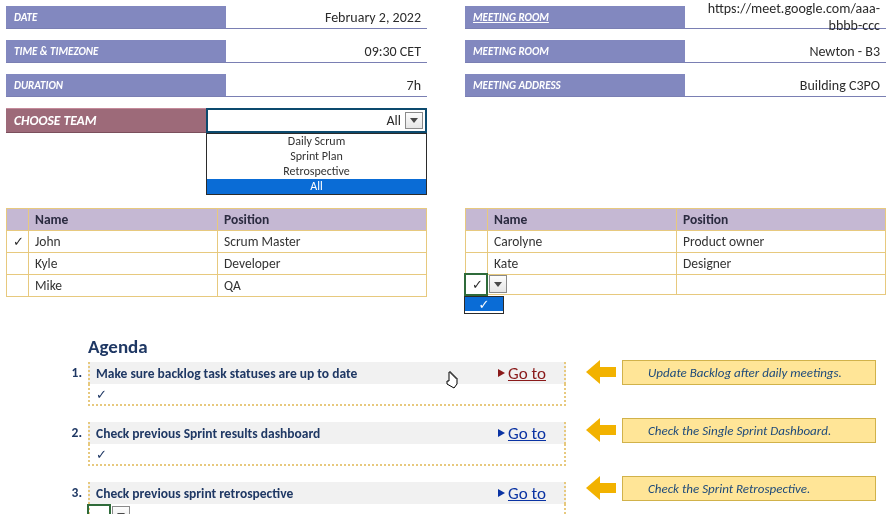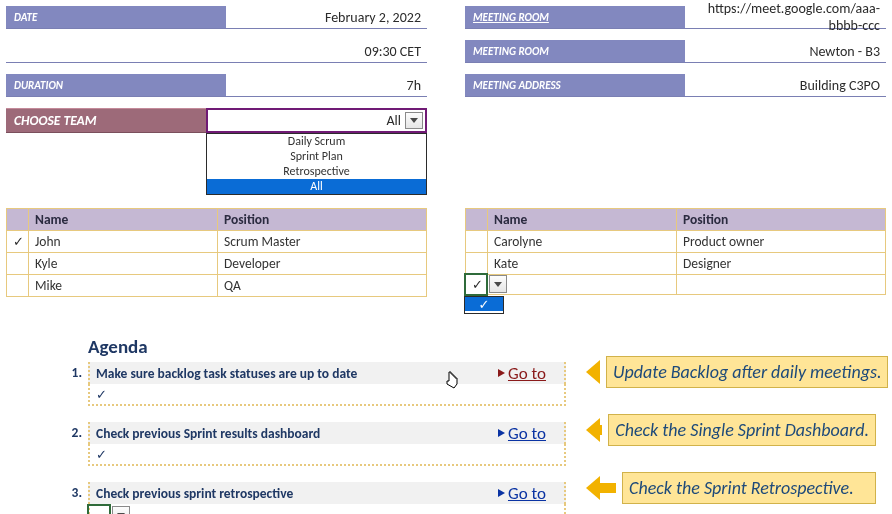--- a/index.html
+++ b/index.html
@@ -69,21 +69,21 @@
     align-items: center;
     width: 200px;
     box-sizing: border-box;
     font-size: 13.5px;
     border-top: 1px solid #c48a9a;
     border-bottom: 1px solid #7a4f5c;
   }
   .choose-select {
     position: relative;
     flex: 1;
-    border: 2px solid #701a75;
+    border: 2px solid #0c4a6e;
     box-sizing: border-box;
     display: flex;
     align-items: stretch;
   }
   .choose-value {
     flex: 1;
     text-align: right;
     padding-right: 4px;
     display: flex;
     align-items: center;
@@ -252,24 +252,24 @@
     border-bottom:12px solid transparent;
     border-right:14px solid #f2b200;
   }
   .callout-stem{
     width:16px;height:10px;background:#f2b200;
   }
   .callout-box{
     flex:1;
     background:#ffe597;
     border:1px solid #d1b24a;
-    padding:4px 6px;
+    padding:4px 25px;
     font-style:italic;
     color:#1e4a7a;
-    font-size:18px;
+    font-size:13px;
     margin-left:6px;
     white-space:nowrap;
   }
   .cursor{
     position:absolute;
     width:16px;height:18px;
     pointer-events:none;
     z-index:20;
   }
   .agenda-wrapper{ position:relative; }
@@ -277,20 +277,21 @@
 </head>
 <body>
 
 <div class="top-grid">
   <div class="col">
     <div class="info-row">
       <div class="info-label">DATE</div>
       <div class="info-value">February 2, 2022</div>
     </div>
     <div class="info-row">
+      <div class="info-label">TIME &amp; TIMEZONE</div>
       <div class="info-value">09:30 CET</div>
     </div>
     <div class="info-row">
       <div class="info-label">DURATION</div>
       <div class="info-value">7h</div>
     </div>
     <div class="choose-row">
       <div class="choose-label">CHOOSE TEAM</div>
       <div class="choose-select">
         <div class="choose-value">All</div>

